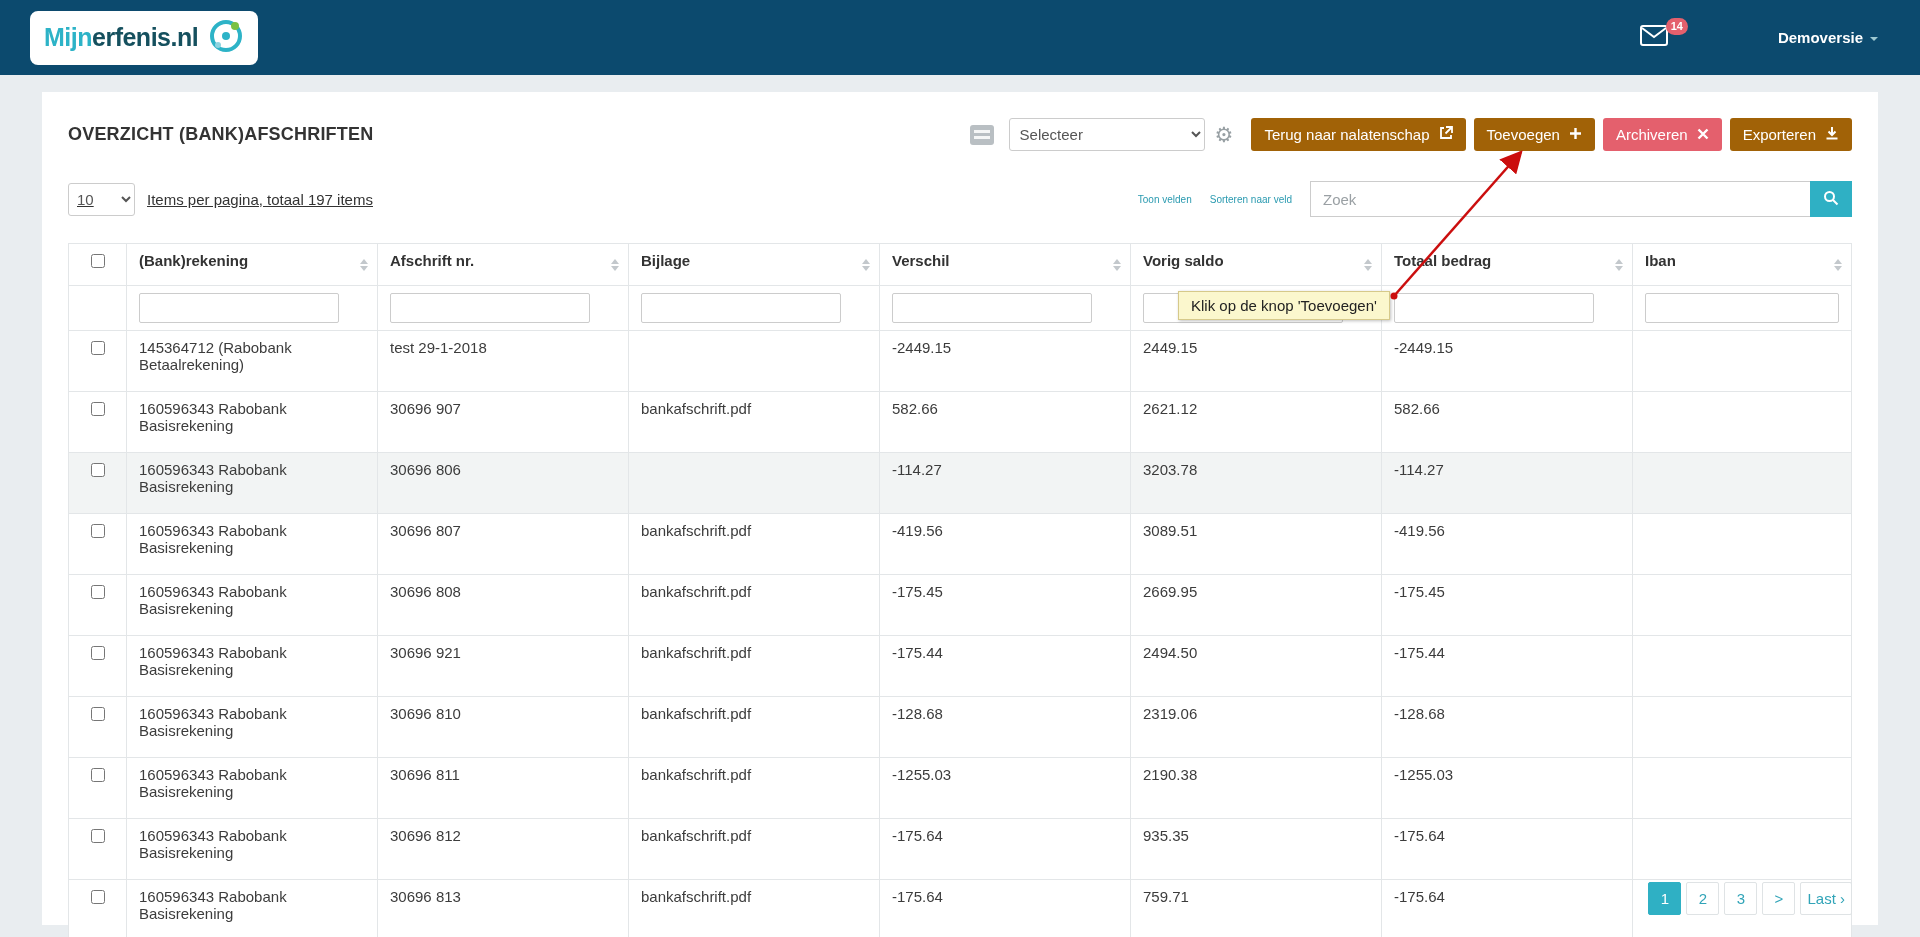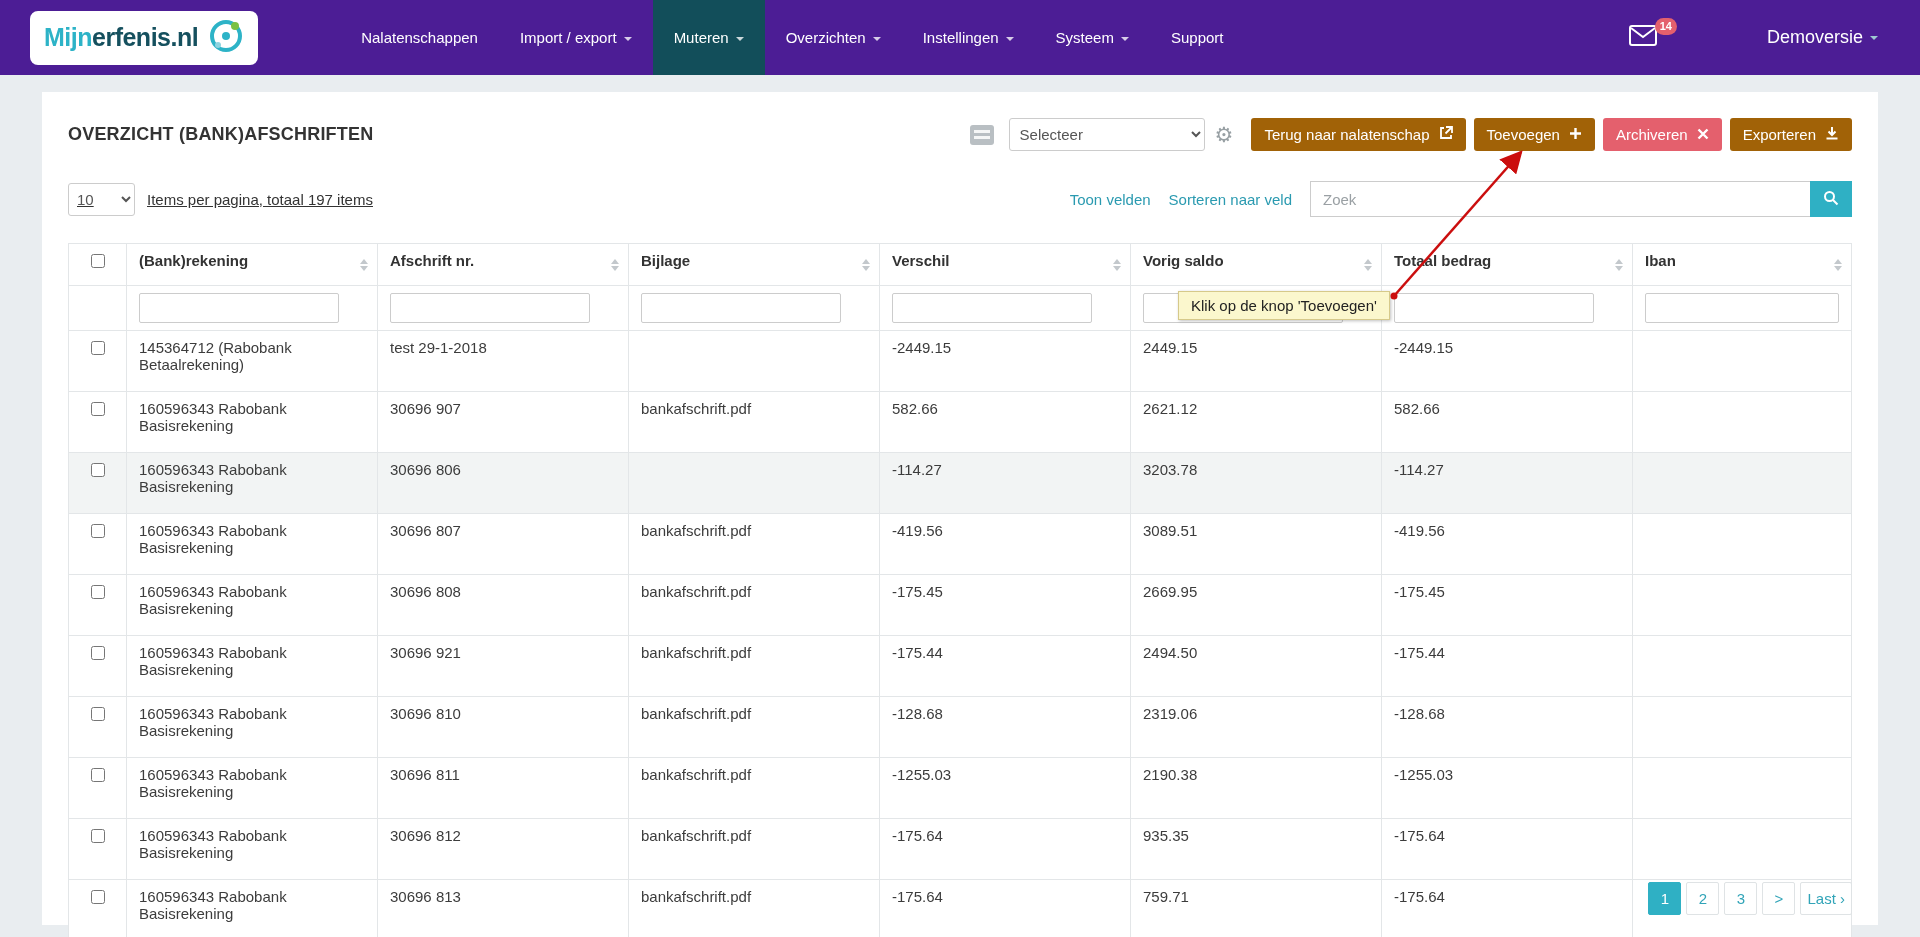--- a/index.html
+++ b/index.html
@@ -1,35 +1,35 @@
 <!DOCTYPE html>
 <html><head>
 <meta charset="utf-8">
 <style>
   html,body{margin:0;padding:0;width:1920px;height:937px;overflow:hidden;
     font-family:"Liberation Sans","DejaVu Sans",sans-serif;background:#e9edf0;}
   .screen{position:relative;width:1920px;height:937px;}
 
   
-  .navbar{height:75px;background:#4c1d95;display:flex;align-items:center;color:#fff;gap:24px;}
+  .navbar{height:75px;background:#0c4a6e;display:flex;align-items:center;color:#fff;}
   .logo{background:#fff;border-radius:8px;height:54px;margin-left:30px;display:flex;
     align-items:center;padding:0 14px;gap:10px;}
   .logo-text{font-size:25px;font-weight:bold;letter-spacing:-0.5px;}
   .logo-mijn{color:#2db3c7;}
   .logo-erfenis{color:#15505e;}
   .nav-items{display:flex;margin-left:58px;height:75px;}
   .nav-item{padding:0 21px;line-height:75px;font-size:15px;color:#fff;cursor:pointer;white-space:nowrap;}
   .nav-item.active{background:#124e5a;}
   .caret{display:inline-block;width:0;height:0;margin-left:7px;vertical-align:middle;
     border-left:4px solid transparent;border-right:4px solid transparent;border-top:4px solid rgba(255,255,255,.78);}
   .nav-right{margin-left:auto;display:flex;align-items:center;margin-right:42px;gap:110px;}
   .inbox{position:relative;display:inline-block;cursor:pointer;padding-left:15px;}
   .badge{position:absolute;top:-7px;right:-20px;background:#e4606d;color:#fff;font-size:11px;
     line-height:17px;min-width:11px;text-align:center;padding:0 5px;border-radius:9px;font-weight:bold;}
-  .user-menu{font-size:18px;font-weight:normal;cursor:pointer;white-space:nowrap;}
+  .user-menu{font-size:15px;font-weight:bold;cursor:pointer;white-space:nowrap;}
   .user-menu .caret{border-top-color:#9ec9d2;}
 
   
   .card{position:relative;margin:17px 42px 0;background:#fff;height:833px;box-sizing:border-box;
     padding:26px 26px 0;}
   .card-header{display:flex;justify-content:space-between;align-items:center;gap:8px;}
   .page-title{font-size:18px;font-weight:bold;color:#333;margin:0;letter-spacing:.2px;}
   .header-controls{display:flex;align-items:center;}
   .icon-btn{border:none;background:none;padding:0;margin:0 4px;cursor:pointer;display:flex;align-items:center;}
   .gear{font-size:21px;color:#98a0a4;margin:0 10px;cursor:pointer;font-family:"DejaVu Sans",sans-serif;}
@@ -39,21 +39,21 @@
   .btn{height:33px;display:inline-flex;align-items:center;gap:9px;padding:0 13px;color:#fff;
     font-size:15px;border-radius:3px;border:none;margin-left:8px;cursor:pointer;white-space:nowrap;font-family:inherit;}
   .btn-teal{background:#a16207;}
   .btn-red{background:#e4606d;}
 
   
   .list-controls{display:flex;justify-content:space-between;align-items:center;margin-top:30px;}
   .lc-left{display:flex;align-items:center;gap:12px;font-size:15px;color:#333;text-decoration:underline;}
   .page-size-select{width:67px;padding:0 4px;}
   .lc-right{display:flex;align-items:center;}
-  .link{color:#2a9ab0;font-size:15px;margin-right:18px;cursor:pointer;text-decoration:none;}
+  .link{color:#2a9ab0;font-size:10px;margin-right:18px;cursor:pointer;text-decoration:none;}
   .search-wrap{display:flex;align-items:stretch;}
   .search-input{width:500px;height:36px;border:1px solid #ccc;border-right:none;padding:0 12px;
     font-size:15px;color:#4d7c0f;box-sizing:border-box;font-family:inherit;}
   .search-input::placeholder{color:#9aa0a4;}
   .search-btn{width:42px;height:36px;background:#2fb0c4;border:none;display:flex;align-items:center;
     justify-content:center;cursor:pointer;}
 
   
   table{width:100%;border-collapse:collapse;table-layout:fixed;margin-top:26px;font-size:15px;color:#3c3c3c;}
   th,td{border:1px solid #e3e6e8;padding:8px 12px;text-align:left;vertical-align:top;
@@ -96,29 +96,20 @@
       <span class="logo-text"><span class="logo-mijn">Mijn</span><span class="logo-erfenis">erfenis.nl</span></span>
       <span>
         <svg width="36" height="36" viewBox="0 0 36 36">
           <circle cx="18" cy="18" r="14" fill="none" stroke="#2db3c7" stroke-width="4"></circle>
           <circle cx="27" cy="8" r="4" fill="#7ac143"></circle>
           <circle cx="18" cy="18" r="4" fill="#2db3c7"></circle>
           <circle cx="10" cy="27" r="3" fill="#8fd4e0"></circle>
         </svg>
       </span>
     </div>
-    <div class="nav-items">
-        <div class="nav-item">Nalatenschappen</div>
-        <div class="nav-item">Import / export<span class="caret"></span></div>
-        <div class="nav-item active">Muteren<span class="caret"></span></div>
-        <div class="nav-item">Overzichten<span class="caret"></span></div>
-        <div class="nav-item">Instellingen<span class="caret"></span></div>
-        <div class="nav-item">Systeem<span class="caret"></span></div>
-        <div class="nav-item">Support</div>
-      </div>
     <div class="nav-right">
       <span class="inbox">
         <span>
           <svg width="28" height="21" viewBox="0 0 28 21">
             <rect x="1" y="1" width="26" height="19" rx="2" fill="none" stroke="#ffffff" stroke-width="2"></rect>
             <path d="M2 3 L14 12 L26 3" fill="none" stroke="#ffffff" stroke-width="2"></path>
           </svg>
         </span>
         <span class="badge">14</span>
       </span>

